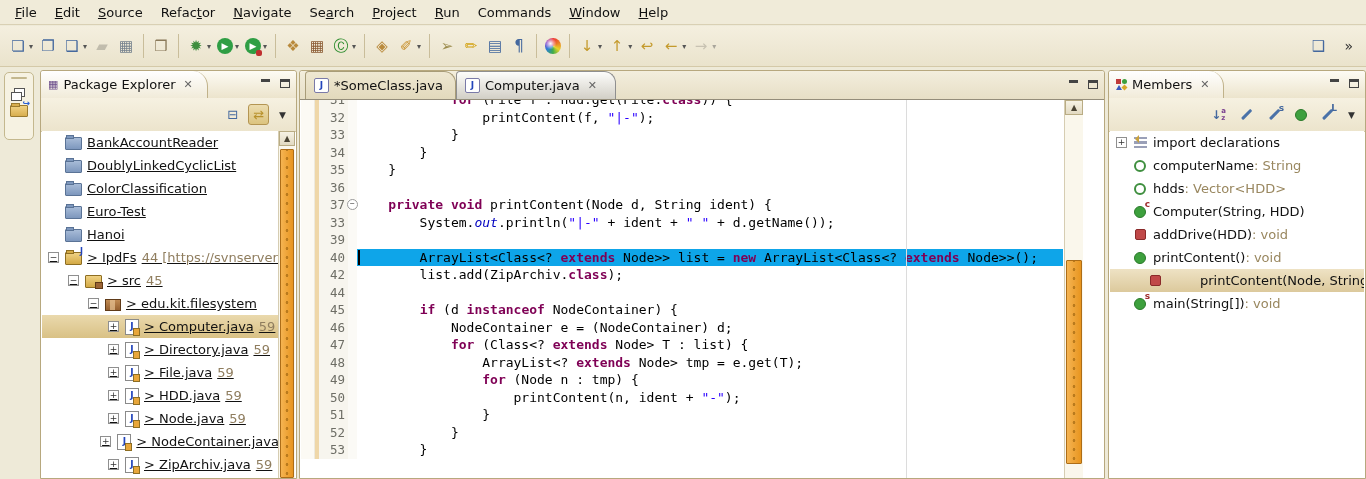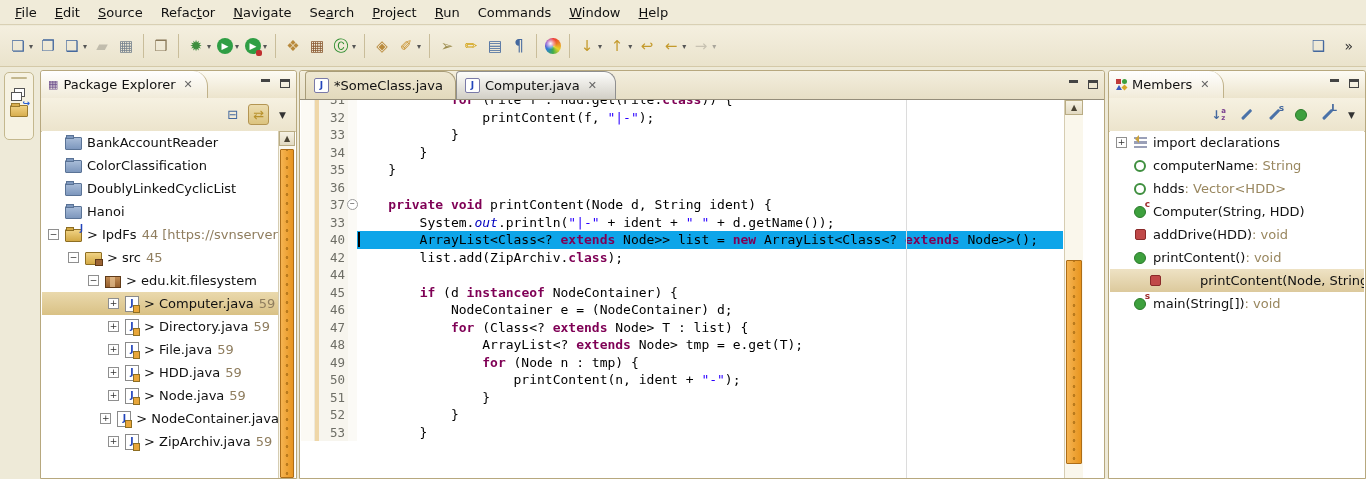--- a/index.html
+++ b/index.html
@@ -48,21 +48,21 @@
   .closex{font-size:11px;color:#666;margin-left:3px;}
   .winbtns{position:absolute;right:6px;top:7px;display:flex;gap:9px;align-items:center;}
   .btn-min{width:10px;height:10px;position:relative;}
   .btn-min::after{content:"";position:absolute;left:0;top:1px;width:9px;height:3px;background:#444;}
   .btn-max{width:10px;height:9px;border:1.5px solid #444;border-top-width:3px;box-sizing:border-box;}
   .ptools{position:absolute;left:0;right:0;top:27px;height:33px;background:linear-gradient(#f6f1e1,#ece4cc);
           border-bottom:1px solid #d6cba8;display:flex;align-items:center;justify-content:flex-end;gap:10px;padding-right:10px;}
   .vmenu{font-size:9px;color:#333;}
   .pbody{position:absolute;left:1px;right:1px;top:60px;bottom:0;background:#fff;overflow:hidden;}
   
-  .trow{height:23px;display:flex;align-items:center;font-size:13px;white-space:nowrap;position:relative;padding-left:6px;}
+  .trow{height:23px;display:flex;align-items:center;font-size:13px;white-space:nowrap;position:relative;padding-left:6px;text-decoration:underline;}
   .trow.selected{background:linear-gradient(#ead9ad,#d9c185);}
   .tind{display:inline-block;height:1px;}
   .expander{width:11px;height:11px;border:1px solid #8f8f8f;background:#fefefe;font-size:9px;line-height:9px;
             text-align:center;color:#333;margin-right:6px;box-sizing:border-box;flex:none;}
   .expander.none{visibility:hidden;}
   .ticon{flex:none;margin-right:5px;position:relative;}
   .ico-folder{width:15px;height:11px;background:linear-gradient(#a8bcd8,#7d97bd);border:1px solid #5a7396;border-radius:1px;position:relative;margin-top:2px;}
   .ico-folder::before{content:"";position:absolute;left:0;top:-3px;width:6px;height:2px;background:#7d97bd;border:1px solid #5a7396;}
   .ico-jproj{width:15px;height:11px;background:linear-gradient(#f0d284,#d3a945);border:1px solid #8e6e22;border-radius:1px;position:relative;margin-top:2px;}
   .ico-jproj::before{content:"";position:absolute;left:0;top:-3px;width:6px;height:2px;background:#d3a945;border:1px solid #8e6e22;}
@@ -284,29 +284,37 @@
           <span class="ico-folder" style="display: block;"></span>
         </span>
         <span>BankAccountReader</span>
       </div>
       <div class="trow">
         <span class="tind" style="width: 0px;"></span>
         <span class="expander none"></span>
         <span class="ticon">
           <span class="ico-folder" style="display: block;"></span>
         </span>
-        <span>ColorClassification</span>
+        <span>DoublyLinkedCyclicList</span>
       </div>
       <div class="trow">
         <span class="tind" style="width: 0px;"></span>
         <span class="expander none"></span>
         <span class="ticon">
           <span class="ico-folder" style="display: block;"></span>
         </span>
-        <span>DoublyLinkedCyclicList</span>
+        <span>ColorClassification</span>
+      </div>
+      <div class="trow">
+        <span class="tind" style="width: 0px;"></span>
+        <span class="expander none"></span>
+        <span class="ticon">
+          <span class="ico-folder" style="display: block;"></span>
+        </span>
+        <span>Euro-Test</span>
       </div>
       <div class="trow">
         <span class="tind" style="width: 0px;"></span>
         <span class="expander none"></span>
         <span class="ticon">
           <span class="ico-folder" style="display: block;"></span>
         </span>
         <span>Hanoi</span>
       </div>
       <div class="trow">
@@ -470,20 +478,27 @@
           <span class="lnum">37</span>
           <span class="fold has"></span>
           <span class="ctext"><span class="tk-pl">    </span><span class="tk-kw">private</span><span class="tk-pl"> </span><span class="tk-kw">void</span><span class="tk-pl"> printContent(Node d, String ident) {</span></span>
         </div>
         <div class="cline">
           <span class="ann"></span>
           <span class="qd"></span>
           <span class="lnum">33</span>
           <span class="fold"></span>
           <span class="ctext"><span class="tk-pl">        System.</span><span class="tk-sf">out</span><span class="tk-pl">.println(</span><span class="tk-str">"|-"</span><span class="tk-pl"> + ident + </span><span class="tk-str">" "</span><span class="tk-pl"> + d.getName());</span></span>
+        </div>
+        <div class="cline">
+          <span class="ann"></span>
+          <span class="qd"></span>
+          <span class="lnum">39</span>
+          <span class="fold"></span>
+          <span class="ctext"></span>
         </div>
         <div class="cline current">
           <span class="ann"></span>
           <span class="qd"></span>
           <span class="lnum">40</span>
           <span class="fold"></span>
           <span class="ctext"><span class="caret"></span><span class="tk-pl">        ArrayList&lt;Class&lt;? </span><span class="tk-kw">extends</span><span class="tk-pl"> Node&gt;&gt; list = </span><span class="tk-kw">new</span><span class="tk-pl"> ArrayList&lt;Class&lt;? </span><span class="tk-kw">extends</span><span class="tk-pl"> Node&gt;&gt;();</span></span>
         </div>
         <div class="cline">
           <span class="ann"></span>

